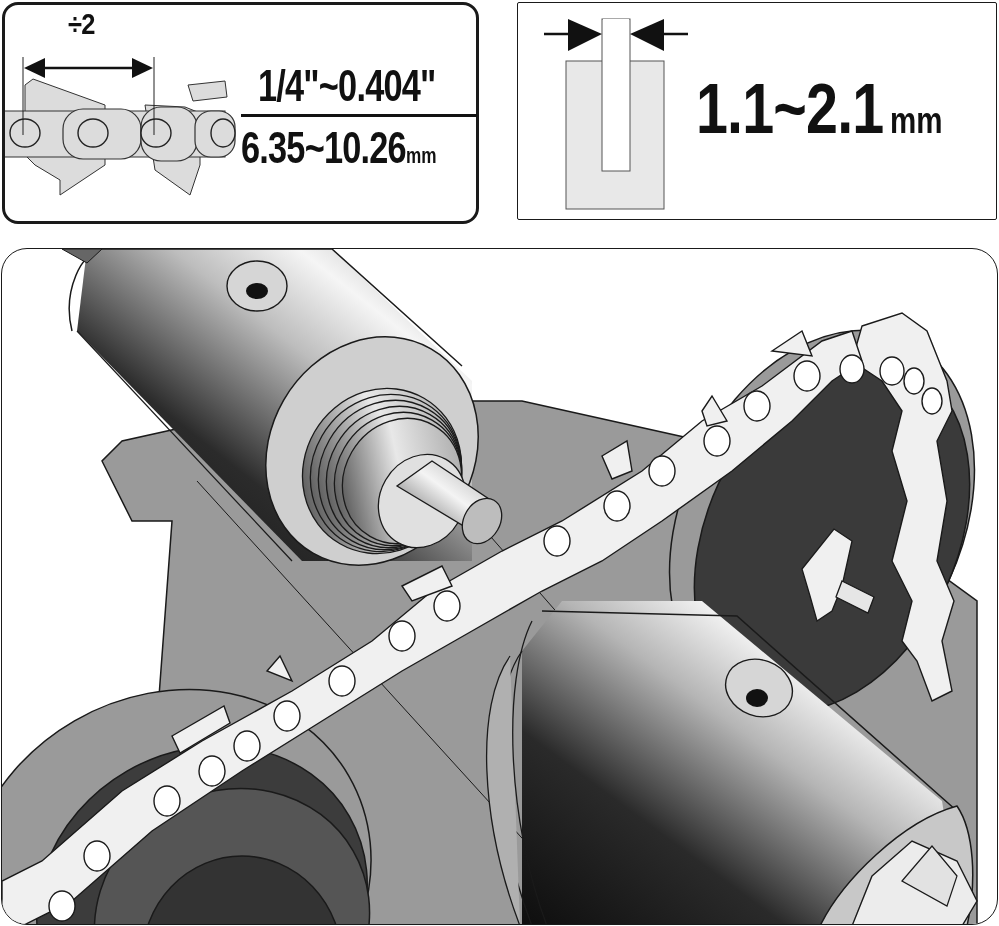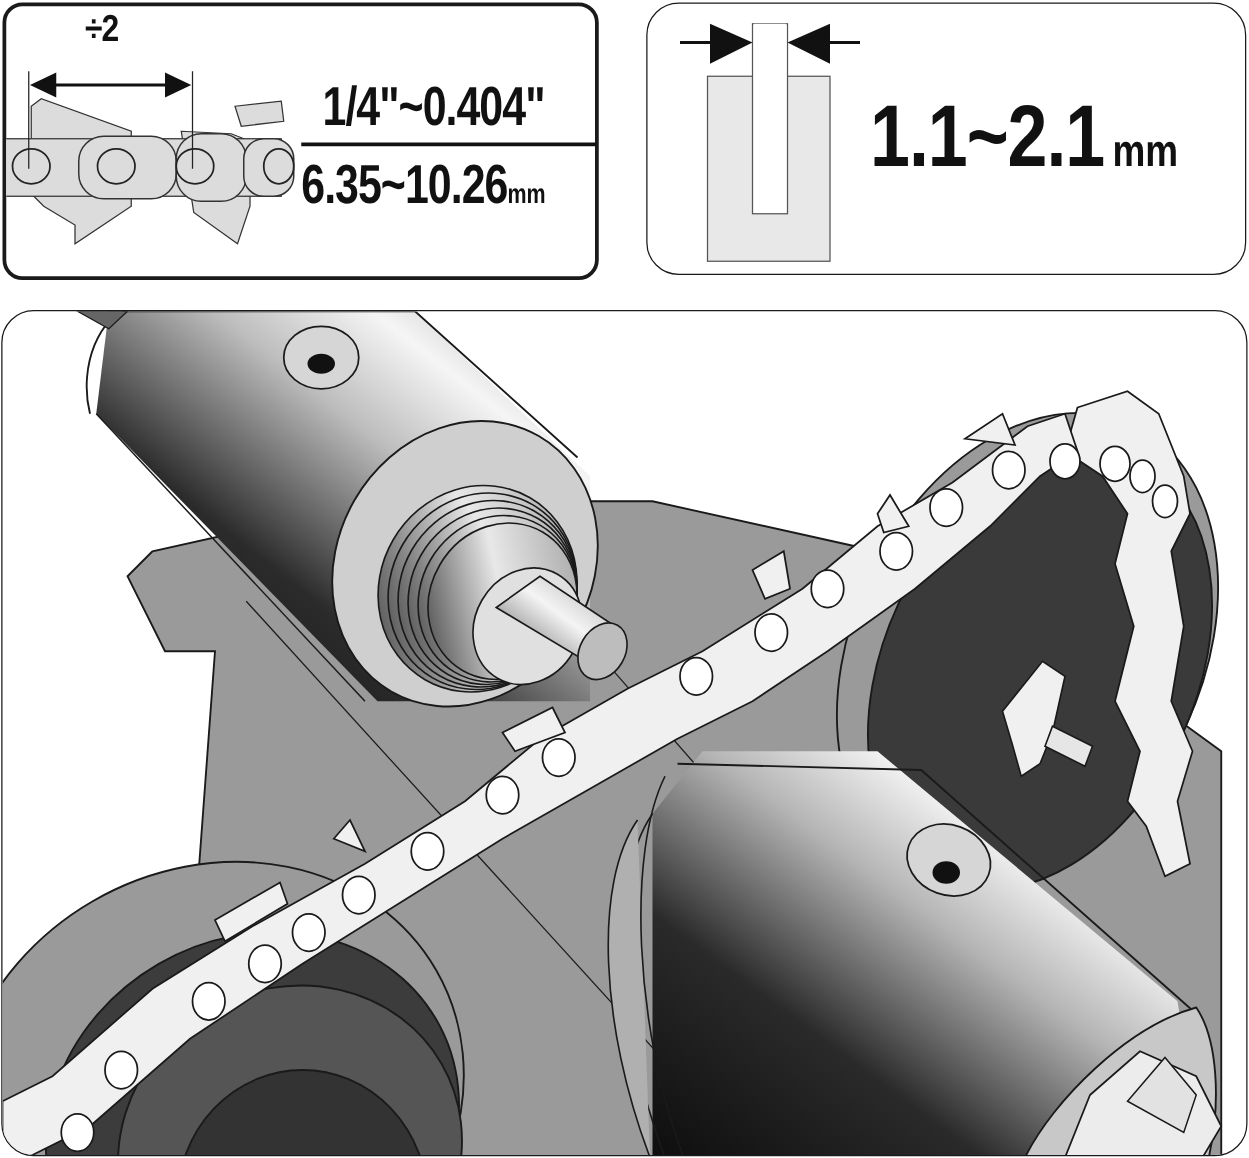--- a/index.html
+++ b/index.html
@@ -2,21 +2,21 @@
 <html><head>
 <meta charset="utf-8">
 <style>
   html, body { margin: 0; padding: 0; background: #ffffff; }
   body { width: 999px; height: 926px; position: relative; overflow: hidden;
          font-family: "Liberation Sans", "DejaVu Sans", sans-serif; }
   .panel { position: absolute; background: #ffffff; box-sizing: border-box; }
   #panel-pitch { left: 2px; top: 2px; width: 477px; height: 222px;
                  border: 3px solid #1a1a1a; border-radius: 16px; }
   #panel-gauge { left: 517px; top: 2px; width: 480px; height: 218px;
-                 border: 1.5px solid #1a1a1a; border-radius: 26px; }
+                 border: 1.5px solid #1a1a1a; border-radius: 2px; }
   #panel-main  { left: 1px; top: 248px; width: 997px; height: 677px;
                  border: 1.5px solid #1a1a1a; border-radius: 26px; overflow: hidden; }
   .txt { position: absolute; color: #111; font-weight: bold; white-space: nowrap;
          transform-origin: left top; letter-spacing: -1px; }
   #pitch-div   { left: 63px; top: 2px; font-size: 30px; transform: scaleX(0.85); }
   #pitch-inch  { left: 253px; top: 56px; font-size: 44px; transform: scaleX(0.78); }
   #pitch-mm    { left: 236px; top: 118px; font-size: 44px; transform: scaleX(0.78); }
   #pitch-mm .unit { font-size: 22px; letter-spacing: 0; }
   #pitch-rule  { position: absolute; left: 236px; top: 109px; width: 236px; height: 3px; background: #111; }
   #gauge-val   { left: 178px; top: 66px; font-size: 70px; transform: scaleX(0.82); }

